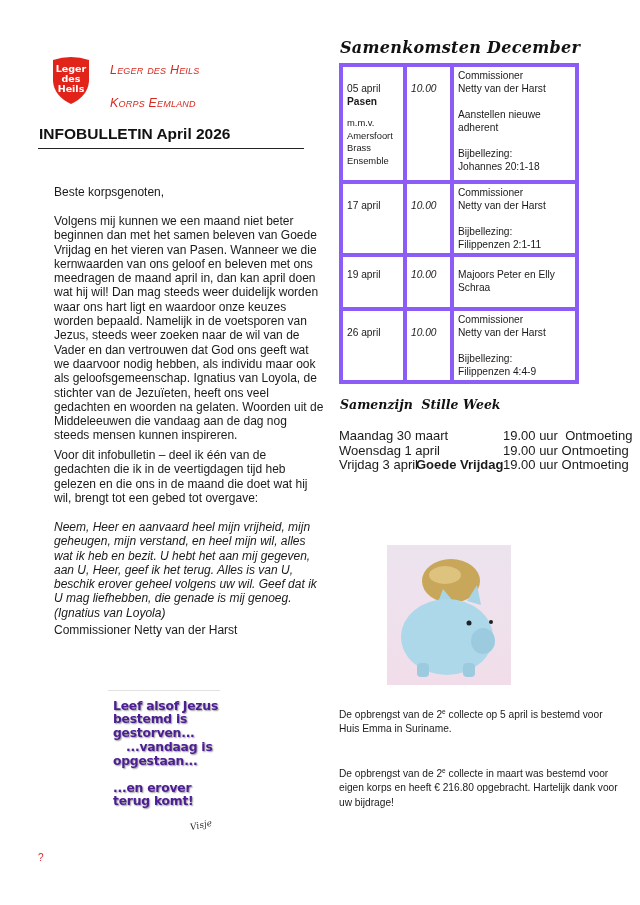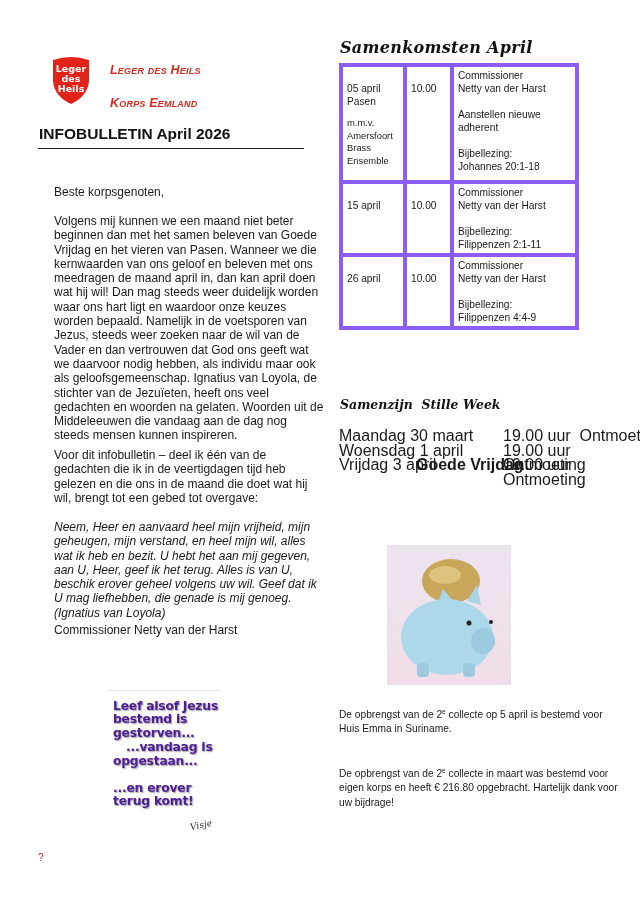--- a/index.html
+++ b/index.html
@@ -1,40 +1,40 @@
 <!DOCTYPE html>
 <html><head>
 <meta charset="utf-8">
 <style>
   html, body { margin:0; padding:0; background:#ffffff; }
   body { width:640px; height:905px; position:relative; overflow:hidden;
          font-family:"Liberation Sans", sans-serif; color:#1a1a1a; font-size:10.6px; }
   .abs { position:absolute; }
   
   .logo { left:50px; top:55px; width:42px; height:50px; }
-  .org1, .org2 { color:#d62a20; font-weight:bold; font-style:italic; font-size:12.5px; letter-spacing:0.2px; }
+  .org1, .org2 { color:#d62a20; font-weight:normal; font-style:italic; font-size:12.5px; letter-spacing:0.2px; }
   .org1 { left:110px; top:63px; }
   .org2 { left:110px; top:96px; }
   .title { left:39px; top:125px; font-weight:bold; font-size:15.5px; color:#111; }
   .rule { left:38px; top:148px; width:266px; height:0; border-top:1.3px solid #222; }
   .p { left:39px; width:270px; line-height:14.3px; font-size:12px; margin:15px; }
   .it { font-style:italic; }
   
   .script { font-family:"DejaVu Serif", serif; font-style:italic; font-weight:bold; color:#111; }
   .h-samen { left:340px; top:38px; font-size:16px; letter-spacing:0.3px; }
   .h-stille { left:340px; top:397px; font-size:12.5px; }
   
   table.sched { position:absolute; left:339px; top:63px; width:240px; border-collapse:collapse; font-size:10.2px; }
   table.sched td { border:4px solid #8b5cf6; vertical-align:top; padding:2px 4px 2px 4px; line-height:13px; }
   table.sched td.c1 { width:52px; }
-  table.sched td.c2 { width:35px; }
+  table.sched td.c2 { width:35px;font-style:italic; }
   .small { font-size:9.4px; line-height:12.5px; }
   .blank { height:13px; }
   
-  .week { left:339px; top:429px; width:290px; font-size:16px; line-height:14.5px; }
+  .week { left:339px; top:429px; width:290px; font-size:13px; line-height:14.5px; }
   .week .row { position:relative; height:14.5px; }
   .week .d { position:absolute; left:0; }
   .week .e { position:absolute; left:77px; font-weight:bold; }
   .week .t { position:absolute; left:164px; }
   
   .piggy { left:387px; top:545px; width:124px; height:140px; background:linear-gradient(180deg,#ece3ef 0%, #efe1ec 60%, #f1dde9 100%); }
   .qline { left:108px; top:690px; width:112px; border-top:1px solid #e2e2e2; }
   .qtext { font-family:"DejaVu Sans", sans-serif; font-weight:bold; font-size:12.3px; line-height:13.4px; color:#4c1d95;
            text-shadow:1px 1px 1.5px #9a9a9a; letter-spacing:-0.2px; }
   .q1 { left:113px; top:700px; }
@@ -75,29 +75,29 @@
   <div>gestorven...</div>
 </div>
 <div class="abs qtext q2">...vandaag is</div>
 <div class="abs qtext q2b">opgestaan...</div>
 <div class="abs qtext q3">
   <div>...en erover</div>
   <div>terug komt!</div>
 </div>
 <div class="abs sig">Visje</div>
 
-<div class="abs script h-samen">Samenkomsten April</div>
+<div class="abs script h-samen">Samenkomsten December</div>
 
 <table class="sched">
   <tbody>
       <tr style="height:117px;">
     <td class="c1">
       <div class="blank"></div>
       <div>05 april</div>
-      <div style="font-weight:normal;">Pasen</div>
+      <div style="font-weight:bold;">Pasen</div>
       <div style="height:9px;"></div>
       <div class="small">m.m.v.</div>
       <div class="small">Amersfoort</div>
       <div class="small">Brass</div>
       <div class="small">Ensemble</div>
     </td>
     <td class="c2">
       <div class="blank"></div>
       <div>10.00</div>
     </td>
@@ -107,32 +107,47 @@
       <div class="blank"></div>
       <div>Aanstellen nieuwe adherent</div>
       <div class="blank"></div>
       <div>Bijbellezing:</div>
       <div>Johannes 20:1-18</div>
     </td>
   </tr>
   <tr style="height:69px;">
     <td class="c1">
       <div class="blank"></div>
-      <div>15 april</div>
+      <div>17 april</div>
     </td>
     <td class="c2">
       <div class="blank"></div>
       <div>10.00</div>
     </td>
     <td>
       <div>Commissioner</div>
       <div>Netty van der Harst</div>
       <div class="blank"></div>
       <div>Bijbellezing:</div>
       <div>Filippenzen 2:1-11</div>
+    </td>
+  </tr>
+  <tr style="height:54px;">
+    <td class="c1">
+      <div style="height:9px;"></div>
+      <div>19 april</div>
+    </td>
+    <td class="c2">
+      <div style="height:9px;"></div>
+      <div>10.00</div>
+    </td>
+    <td>
+      <div style="height:9px;"></div>
+      <div>Majoors Peter en Elly</div>
+      <div>Schraa</div>
     </td>
   </tr>
   <tr style="height:40px;">
     <td class="c1">
       <div class="blank"></div>
       <div>26 april</div>
     </td>
     <td class="c2">
       <div class="blank"></div>
       <div>10.00</div>

